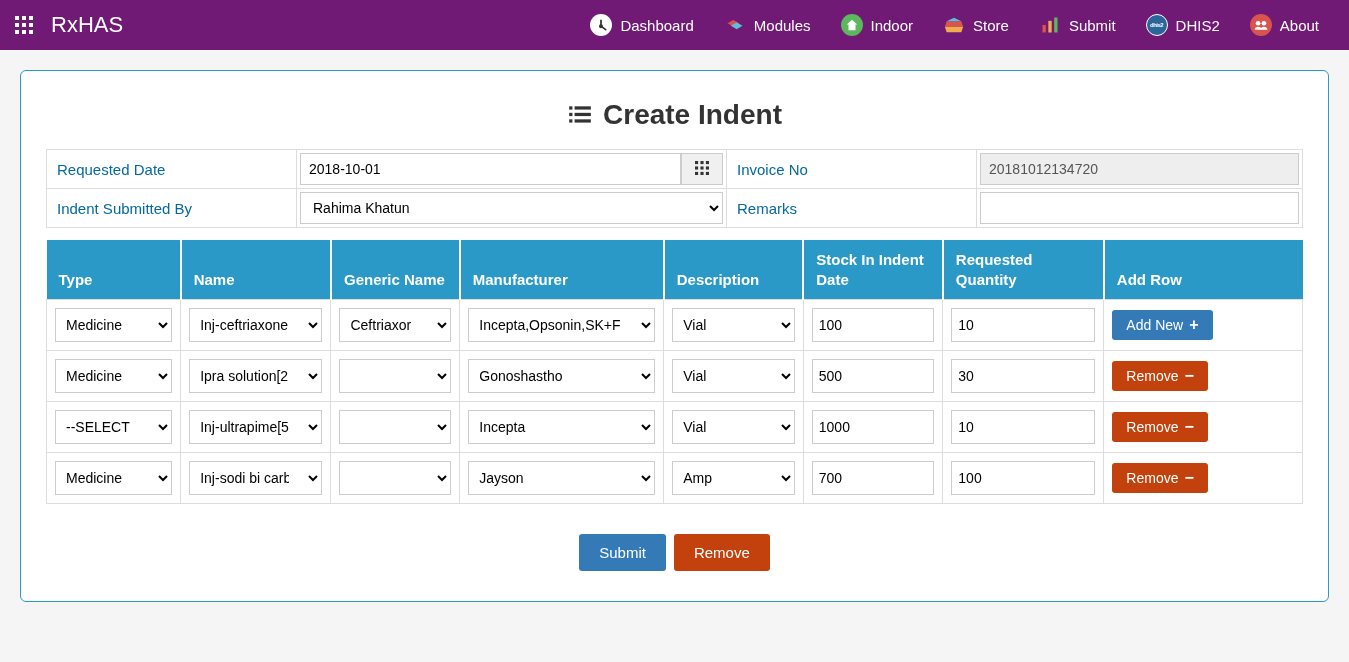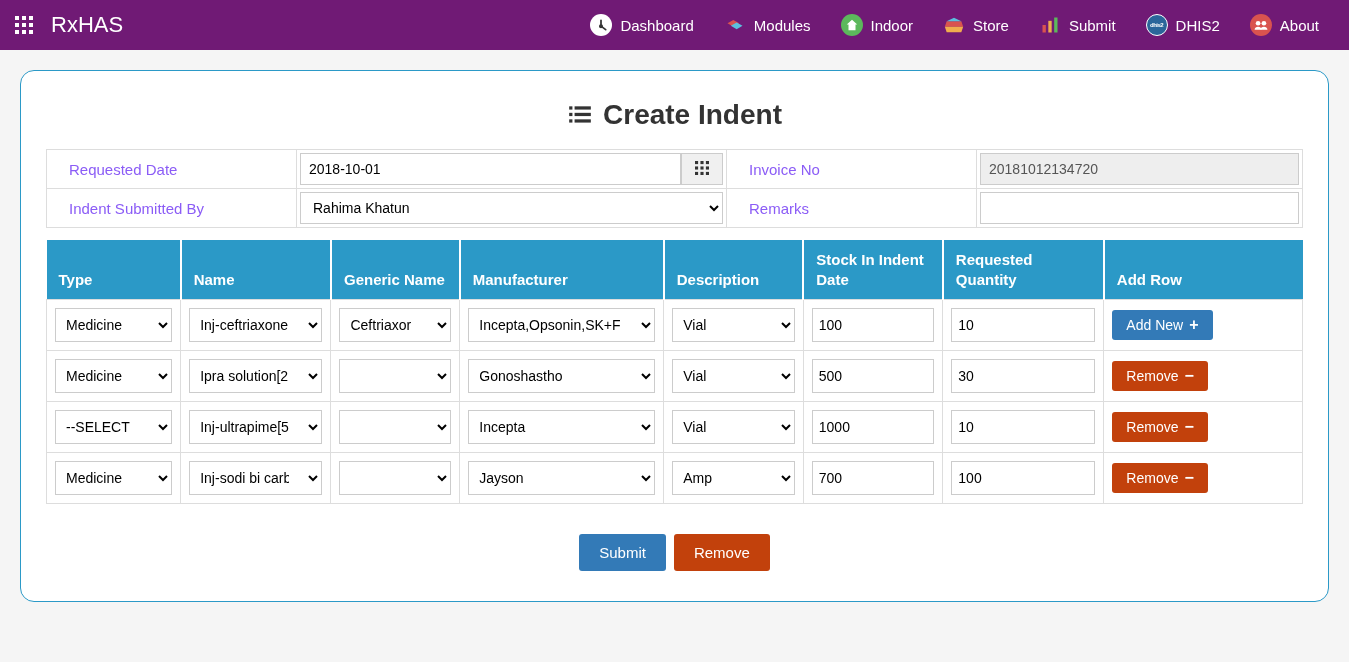--- a/index.html
+++ b/index.html
@@ -17,30 +17,30 @@
   .nav-icon.modules { background: transparent; }
   .nav-icon.indoor { background: #5cb85c; }
   .nav-icon.store { background: transparent; }
   .nav-icon.reports { background: transparent; }
   .nav-icon.settings { background: #fff; color: #d9534f; }
   .nav-icon.dhis2 { background: #2b669a; border: 1px solid #fff; font-size: 6px; font-weight: bold; letter-spacing: -0.5px; }
   .nav-icon.about { background: #d9534f; color: #fff; }
 
   
   .page-wrap { padding: 20px; background: #f5f5f5; min-height: calc(100vh - 50px); }
-  .panel { background: #fff; border: 1px solid #2b99c7; border-radius: 14px; padding: 20px 25px 30px; }
+  .panel { background: #fff; border: 1px solid #2b99c7; border-radius: 6px; padding: 20px 25px 30px; }
 
   
   .page-title { text-align: center; font-size: 28px; font-weight: bold; color: #333; margin: 8px 0 18px; display: flex; align-items: center; justify-content: center; gap: 10px; }
   .title-icon { display: inline-flex; }
 
   
   .form-header { width: 100%; border-collapse: collapse; }
   .form-header td { border: 1px solid #ddd; padding: 0; vertical-align: middle; }
-  .form-header .lbl { padding: 8px 22px; font-size: 15px; color: #8b5cf6; width: 250px; }
+  .form-header .lbl { padding: 8px 10px; font-size: 15px; color: #0369a1; width: 250px; }
   .form-header .ctl-cell { padding: 3px; }
   .form-header input[type="text"], .form-header select { width: 100%; height: 32px; border: 1px solid #ccc; padding: 4px 8px; font-size: 14px; background: #fff; }
   .form-header input[disabled] { background: #eee; color: #555; }
   .date-group { display: flex; }
   .date-group input { flex: 1; border-right: none; }
   .date-btn { width: 42px; height: 32px; border: 1px solid #ccc; background: #f0f0f0; display: flex; align-items: center; justify-content: center; cursor: pointer; }
 
   
   .data-table { width: 100%; border-collapse: collapse; margin-top: 12px; }
   .data-table th { background: #2b99c7; color: #fff; font-weight: bold; text-align: left; padding: 10px 12px; border-right: 2px solid #fff; font-size: 15px; vertical-align: bottom; line-height: 1.3; }

